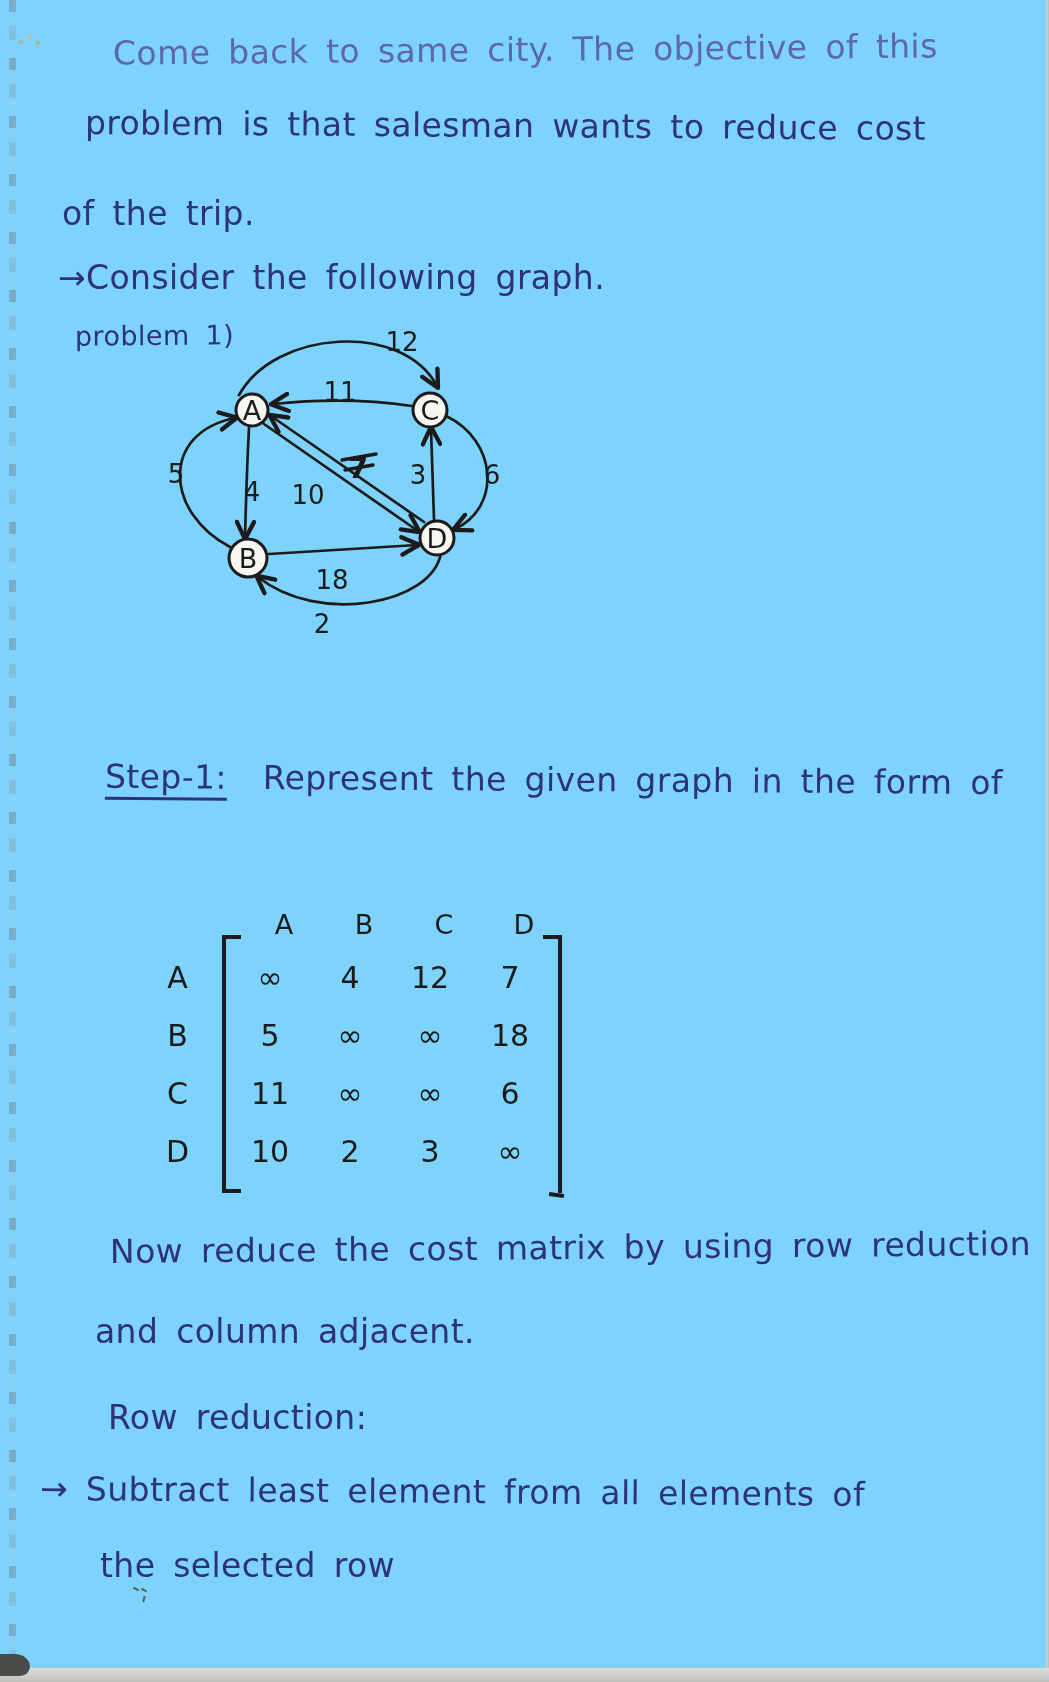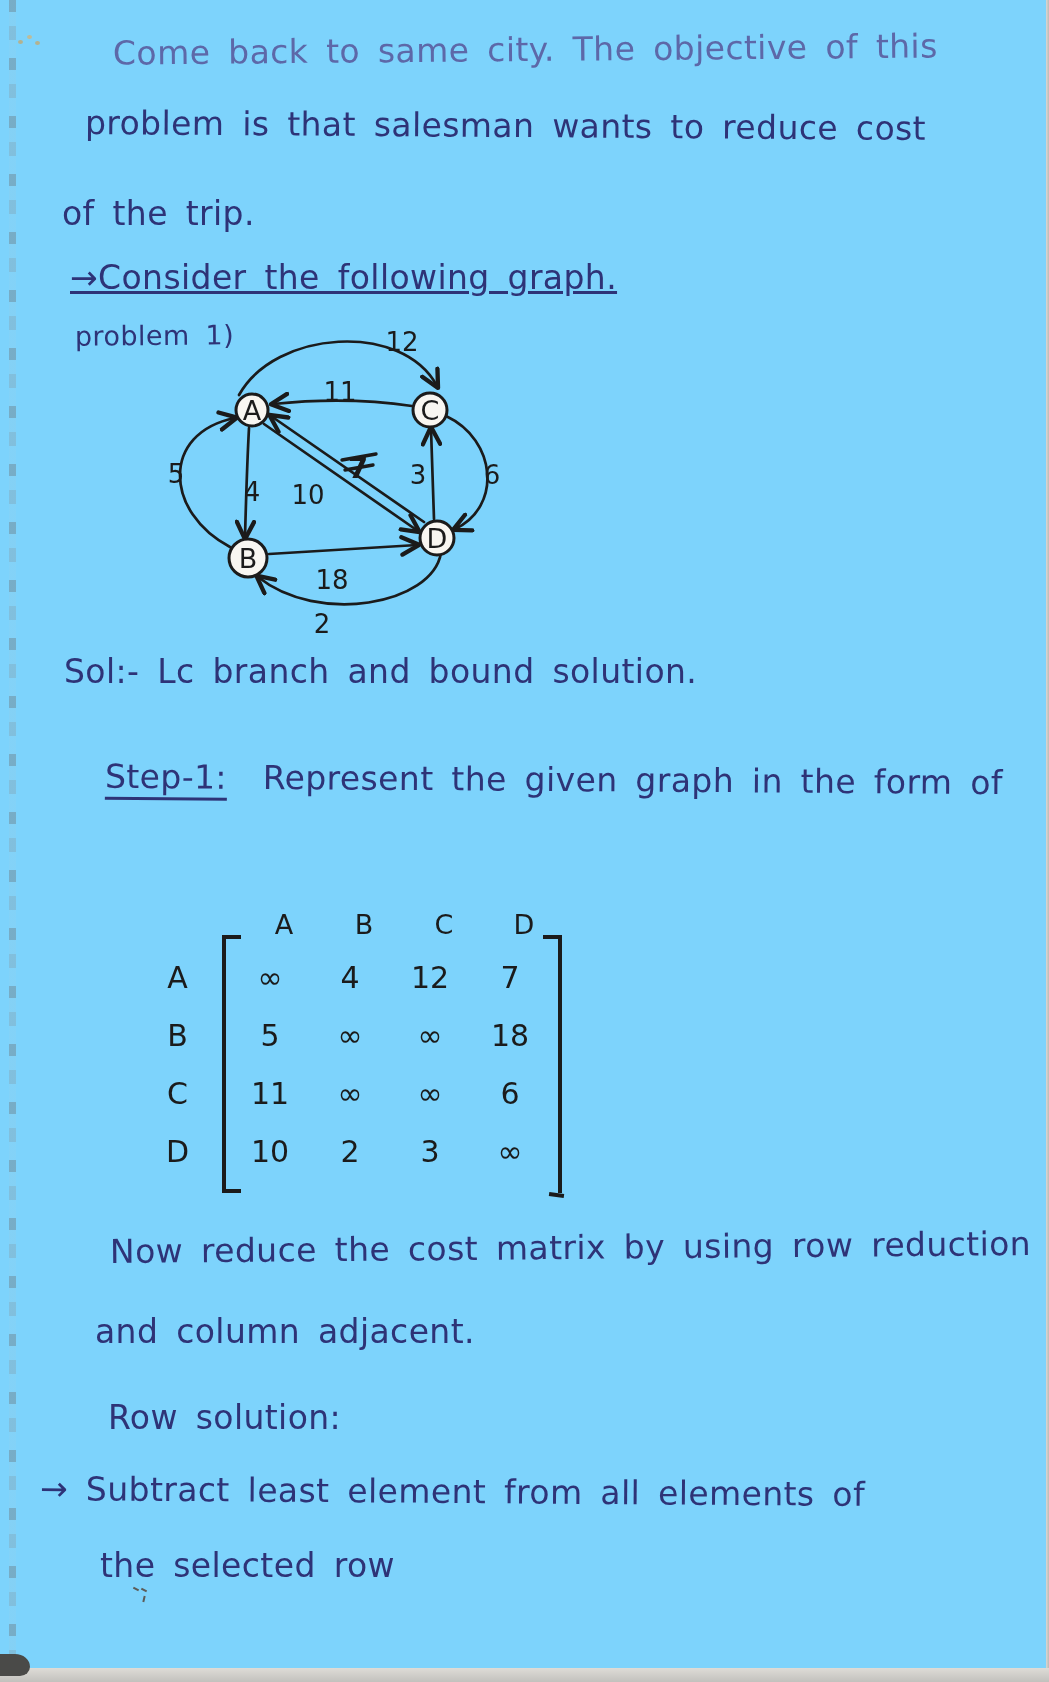--- a/index.html
+++ b/index.html
@@ -74,21 +74,21 @@
   <div class="pencil-squiggle">
       <i></i>
       <i></i>
       <i></i>
     </div>
 
   <div class="hw light tilt1" style="left:113px;top:30px;">Come back to same city. The objective of this</div>
   <div class="hw tilt2" style="left:85px;top:106px;">problem is that salesman wants to reduce cost</div>
   <div class="hw" style="left:62px;top:194px;">of the trip.</div>
 
-  <div class="hw" style="left:70px;top:258px;text-decoration:underline;">→Consider the following graph.</div>
+  <div class="hw" style="left:58px;top:258px;">→Consider the following graph.</div>
   <div class="hw small tilt1" style="left:75px;top:320px;">problem 1)</div>
 
   <svg class="graph" width="420" height="332" viewBox="0 0 420 332">
     <defs>
       <marker id="arw" viewBox="0 0 10 10" refX="8" refY="5" markerWidth="8" markerHeight="8" orient="auto">
         <path d="M1,1 L9,5 L1,9" fill="none" stroke="#1b1b1b" stroke-width="2"></path>
       </marker>
     </defs>
 
     <path class="edge" d="M 99 77 C 135 12, 262 3, 297 68" marker-end="url(#arw)"></path>
@@ -117,21 +117,20 @@
     <text x="112" y="183">4</text>
     <text class="scribble-7" x="218" y="160">7</text>
     <path class="scribble" d="M 202 142 L 236 136 M 205 152 L 233 147"></path>
     <text x="168" y="186">10</text>
     <text x="278" y="166">3</text>
     <text x="352" y="166">6</text>
     <text x="192" y="271">18</text>
     <text x="182" y="315">2</text>
   </svg>
 
-  <div class="hw" style="left:64px;top:652px;">Sol:-  Lc branch and bound solution.</div>
 
   <div class="hw tilt2" style="left:105px;top:760px;"><span class="u">Step-1:</span>&nbsp; <span>Represent the given graph in the form of</span></div>
 
   <div class="matrix">
     <div class="bracket left"></div>
     <div class="bracket right"></div>
     <div class="mrow mheader">
       <span></span>
         <span></span>
       <span>A</span>
@@ -168,17 +167,17 @@
         <span></span>
       <span>10</span>
       <span>2</span>
       <span>3</span>
       <span>∞</span>
     </div>
   </div>
 
   <div class="hw tilt1" style="left:110px;top:1228px;">Now reduce the cost matrix by using row reduction</div>
   <div class="hw" style="left:95px;top:1312px;">and column adjacent.</div>
-  <div class="hw" style="left:108px;top:1398px;">Row solution:</div>
+  <div class="hw" style="left:108px;top:1398px;">Row reduction:</div>
   <div class="hw tilt2" style="left:40px;top:1472px;">→ Subtract least element  from all elements of</div>
   <div class="hw" style="left:100px;top:1546px;">the selected row</div>
 
 </div>
 
 </body></html>

